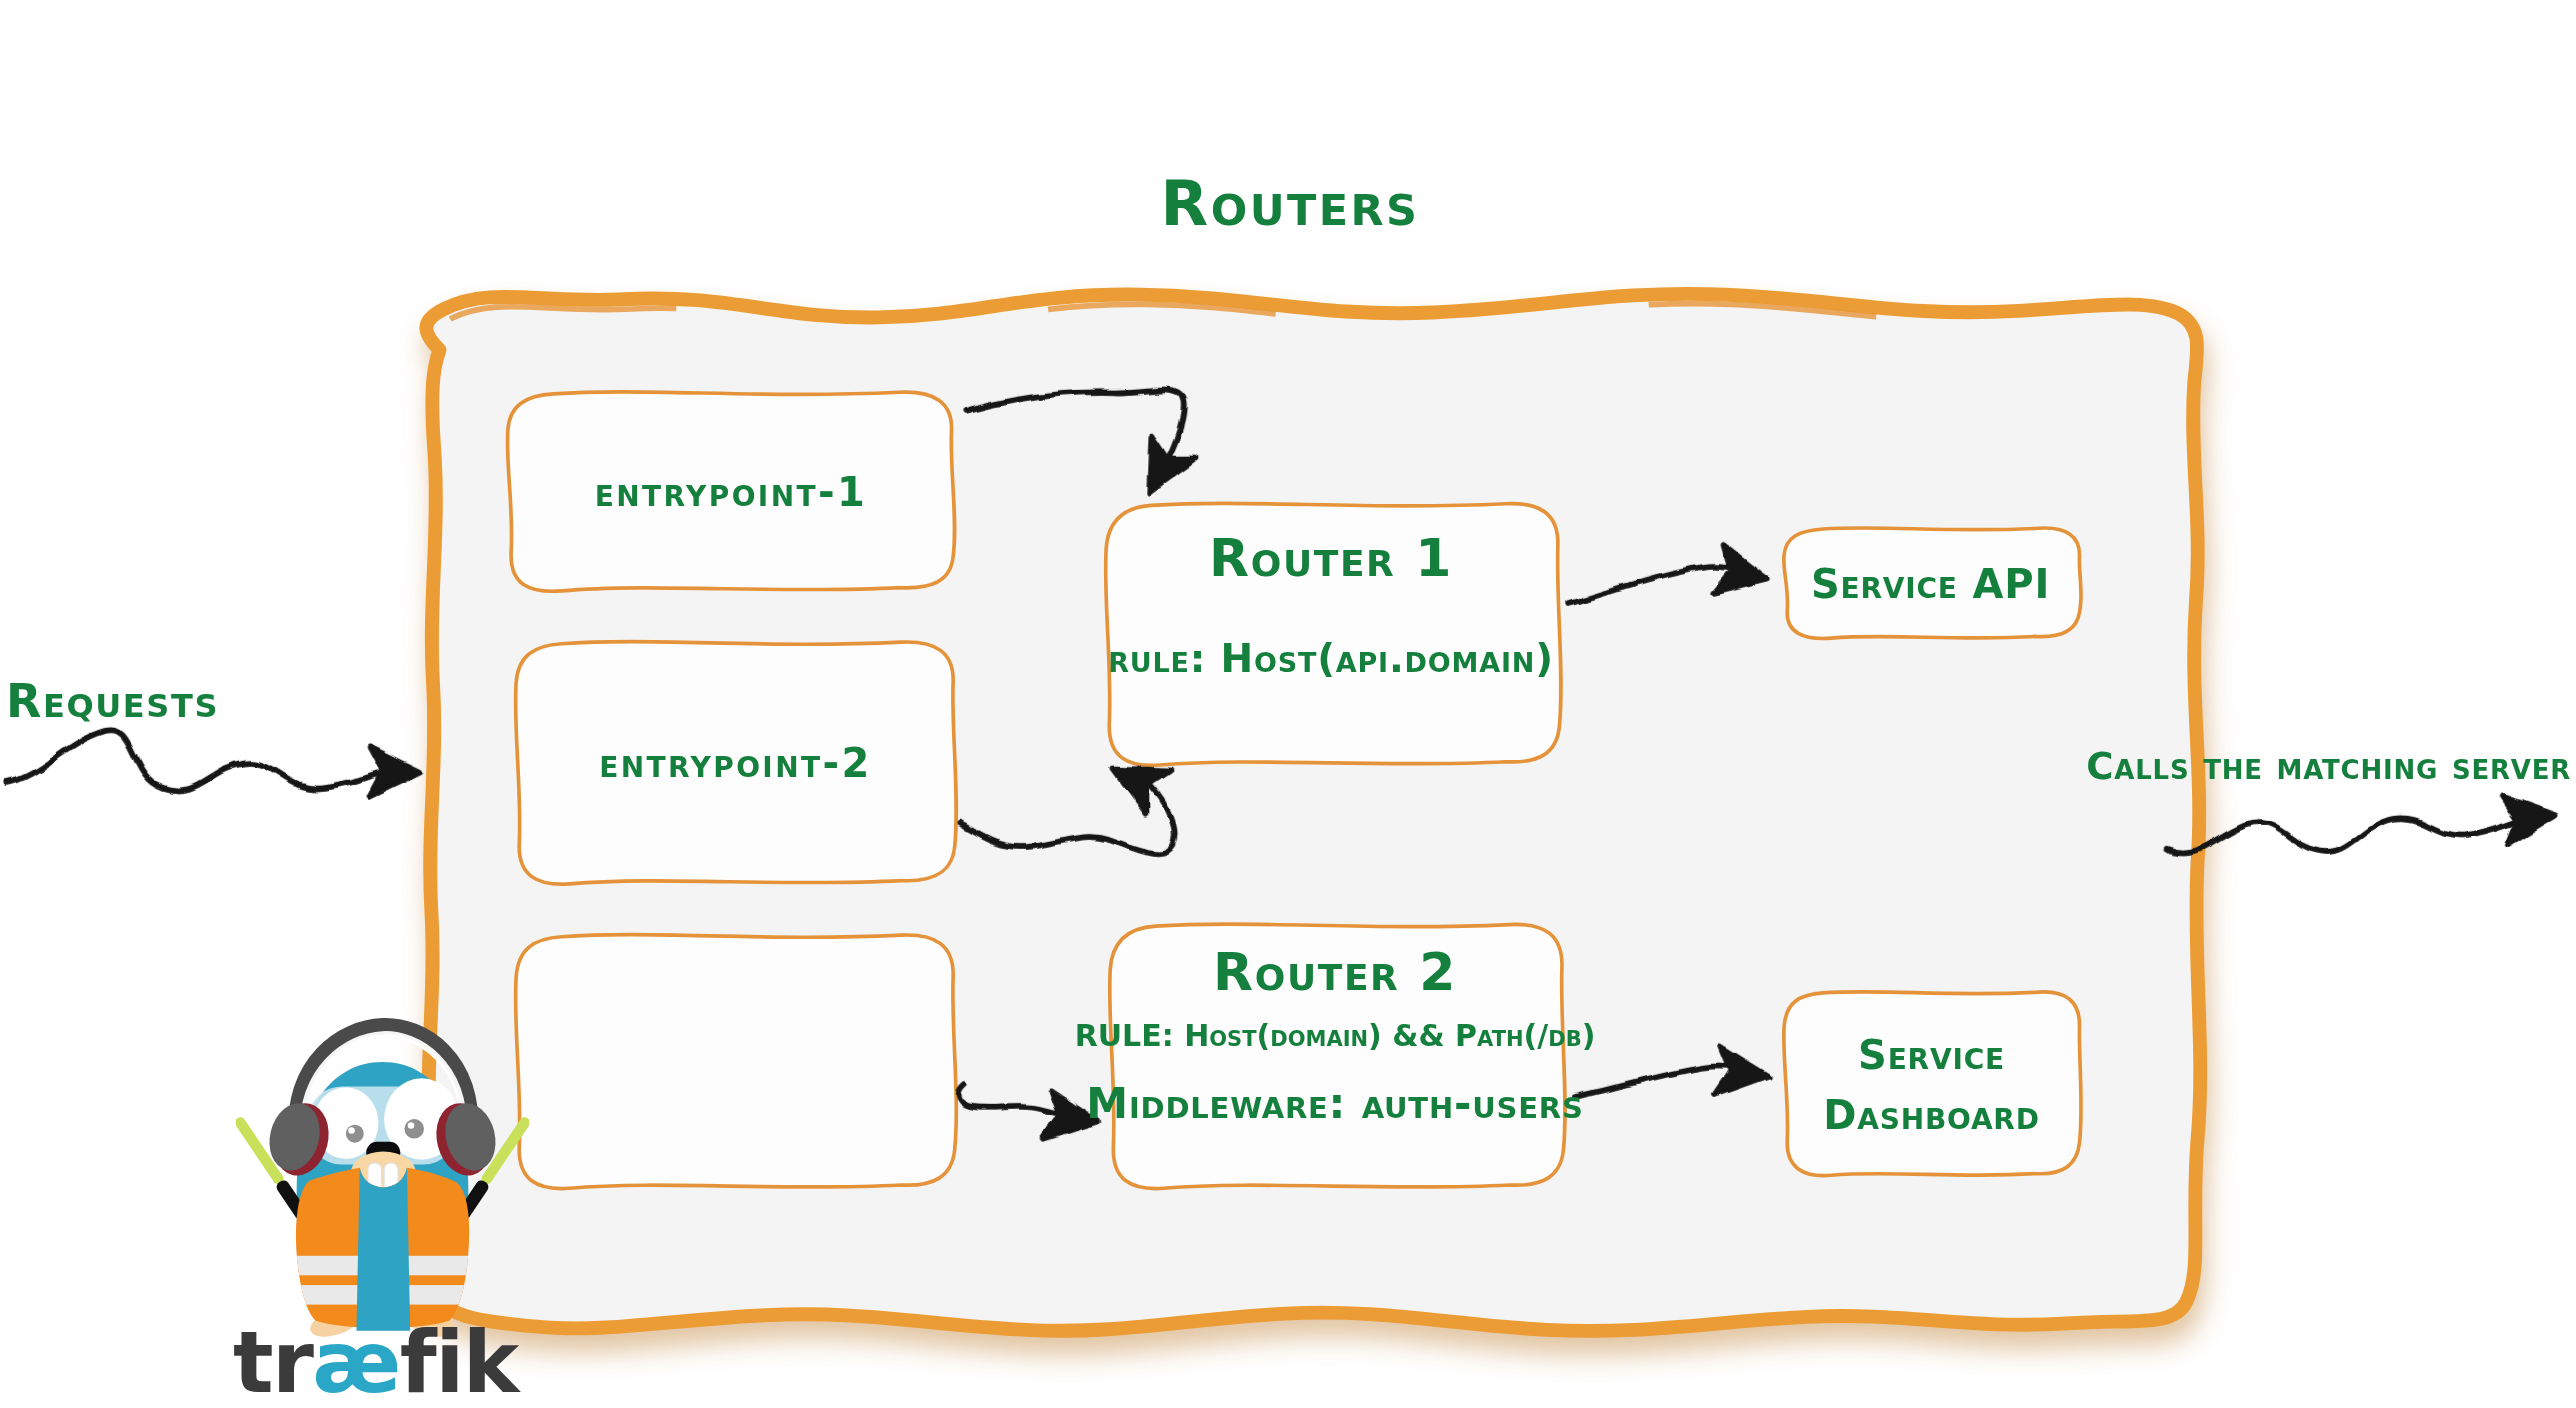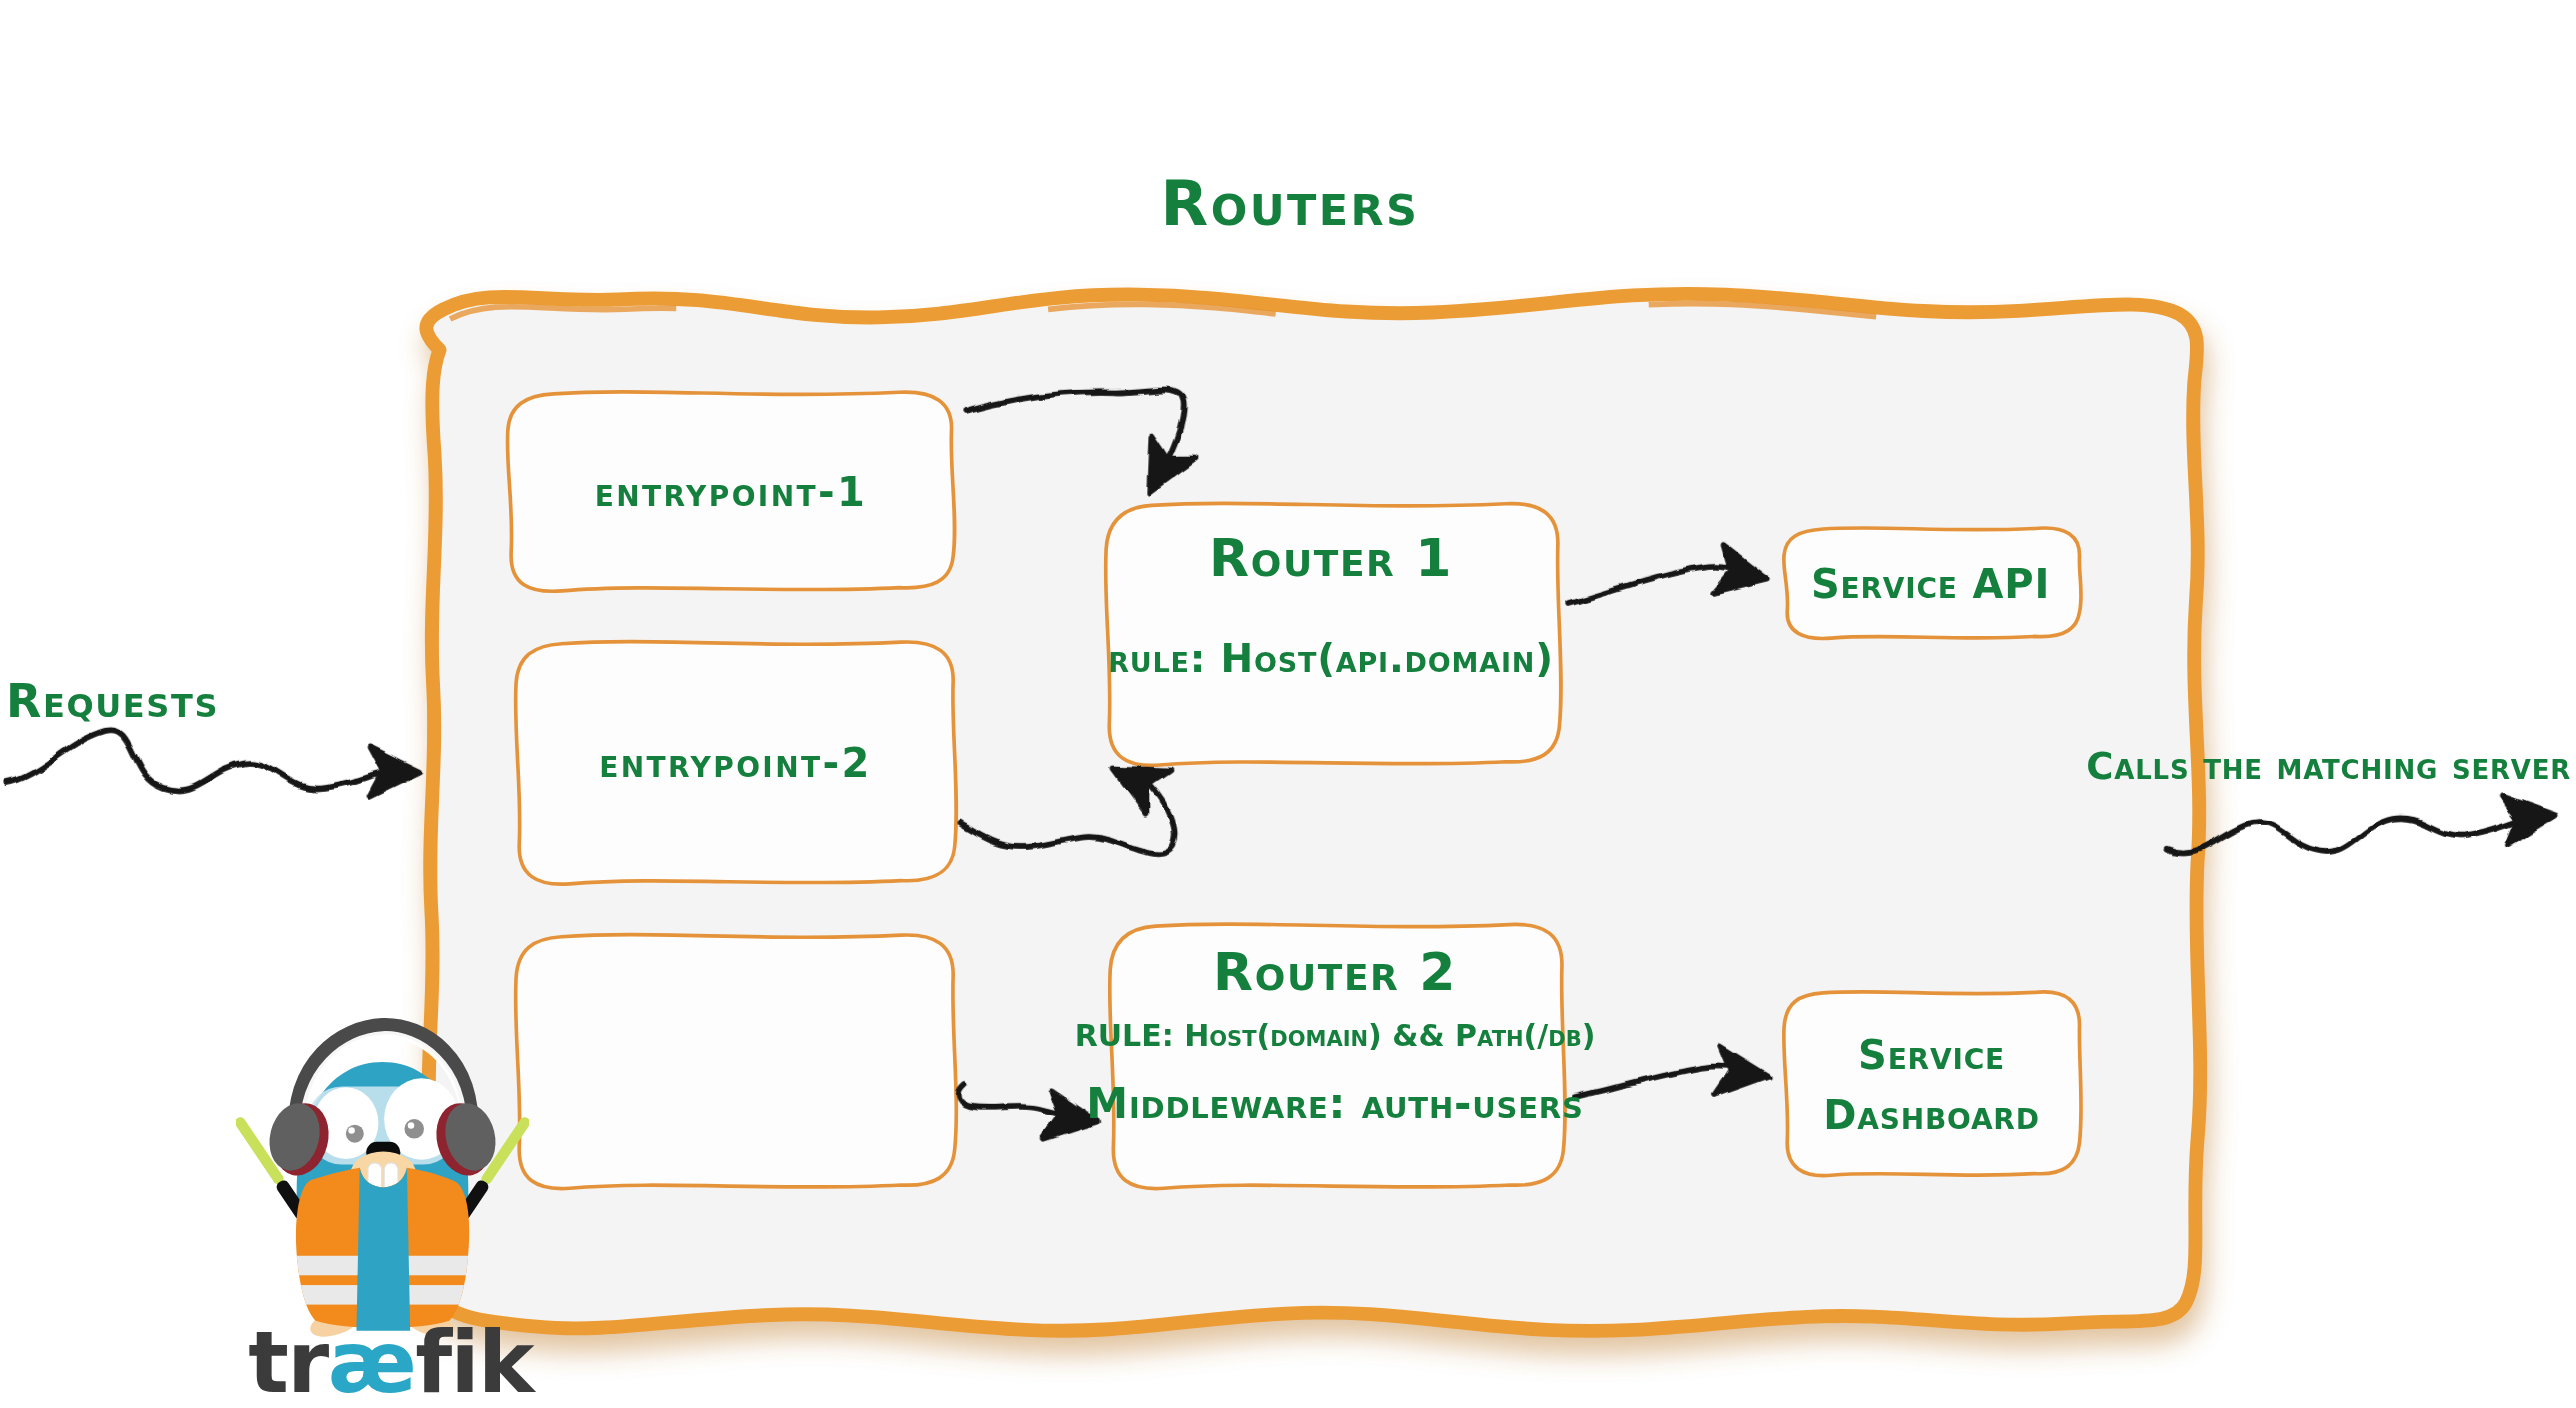--- a/index.html
+++ b/index.html
@@ -13,21 +13,21 @@
   .title{font-size:62px;letter-spacing:2.4px;}
   .eplabel{font-size:40px;letter-spacing:2.4px;}
   .rtitle{font-size:52px;letter-spacing:1.6px;}
   .rule1{font-size:39px;letter-spacing:0.8px;}
   .rule2{font-size:30px;letter-spacing:0px;white-space:nowrap;}
   .mw{font-size:42px;letter-spacing:0.8px;white-space:nowrap;}
   .svc{font-size:40px;letter-spacing:0.8px;line-height:1.5;}
   .side{font-size:46px;letter-spacing:1.6px;justify-content:flex-start;}
   .calls{font-size:37px;letter-spacing:0.8px;white-space:nowrap;justify-content:flex-end;}
   .wordmark{position:absolute;left:233px;top:1320px;width:300px;z-index:4;
-       text-align:right;font-weight:bold;font-size:85px;line-height:1.0;
+       text-align:left;font-weight:bold;font-size:85px;line-height:1.0;
        letter-spacing:-1.6px;color:#3B3B3B;font-variant:normal;}
   .wordmark .ae{color:#2AA6C6;}
 </style>
 </head>
 <body>
 
 <div class="stage">
 
   <svg class="layer" width="2576" height="1408" viewBox="0 0 3165 1730" style="z-index:1;">
     <defs>

